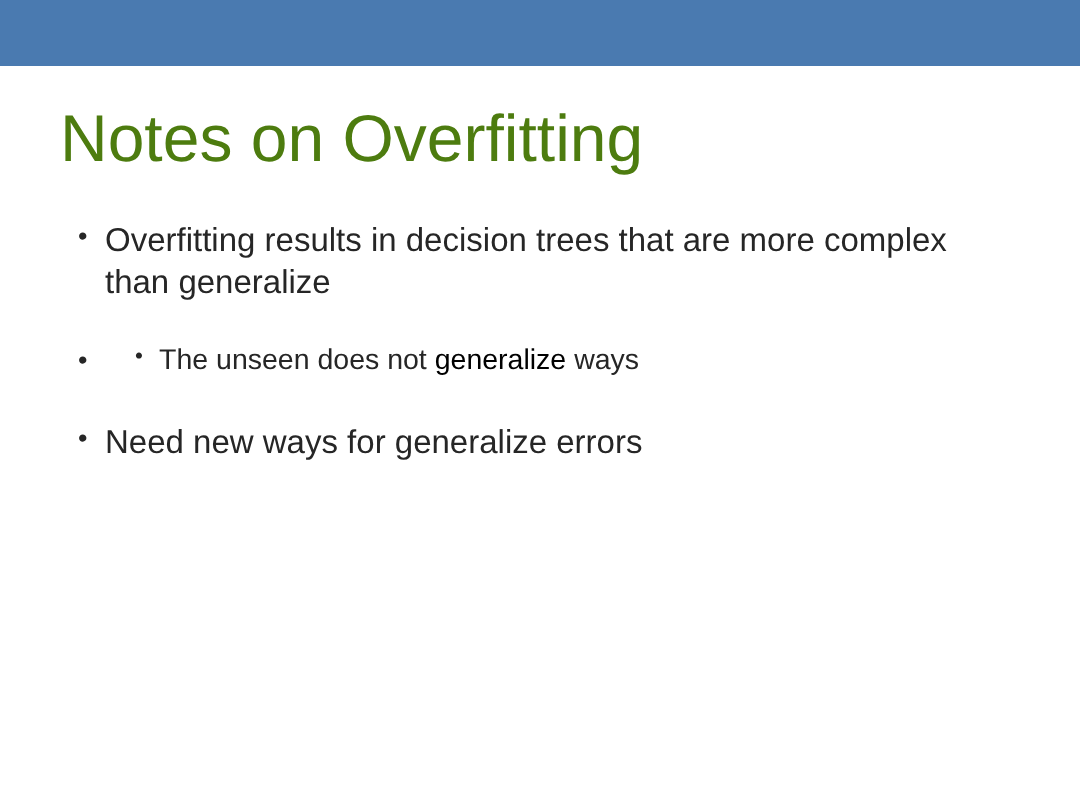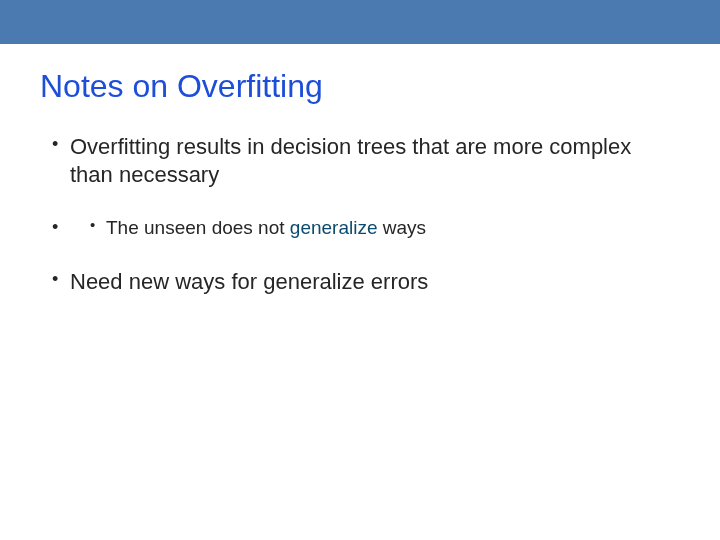--- a/index.html
+++ b/index.html
@@ -11,22 +11,22 @@
   }
   .top-bar {
     width: 100%;
     height: 44px;
     background: #4a7ab0;
   }
   .slide {
     padding: 20px 40px 0 40px;
   }
   .title {
-    font-size: 32px;
-    color: #1d4ed8;
+    font-size: 44px;
+    color: #4d7c0f;
     font-weight: 400;
     margin-bottom: 28px;
     margin-top: 4px;
   }
   ul.main {
     list-style: none;
     padding-left: 16px;
   }
   ul.main > li {
     position: relative;
@@ -58,34 +58,34 @@
   }
   ul.sub > li::before {
     content: "•";
     position: absolute;
     left: -2px;
     top: 0;
     color: #262626;
     font-size: 15px;
   }
   .accent {
-    color: #0c4a6e;
+    color: #000000;
   }
 </style>
 </head>
 <body>
 
 <div class="top-bar"></div>
 
 <div class="slide">
   <h1 class="title">Notes on Overfitting</h1>
 
   <ul class="main">
     <li>
-      <span>Overfitting results in decision trees that are more complex than necessary</span>
+      <span>Overfitting results in decision trees that are more complex than generalize</span>
     </li>
     <li>
       <ul class="sub">
         <li>
           <span>The unseen does not </span><span class="accent">generalize</span><span> ways</span>
         </li>
       </ul>
     </li>
     <li>
       <span>Need new ways for generalize errors</span>

